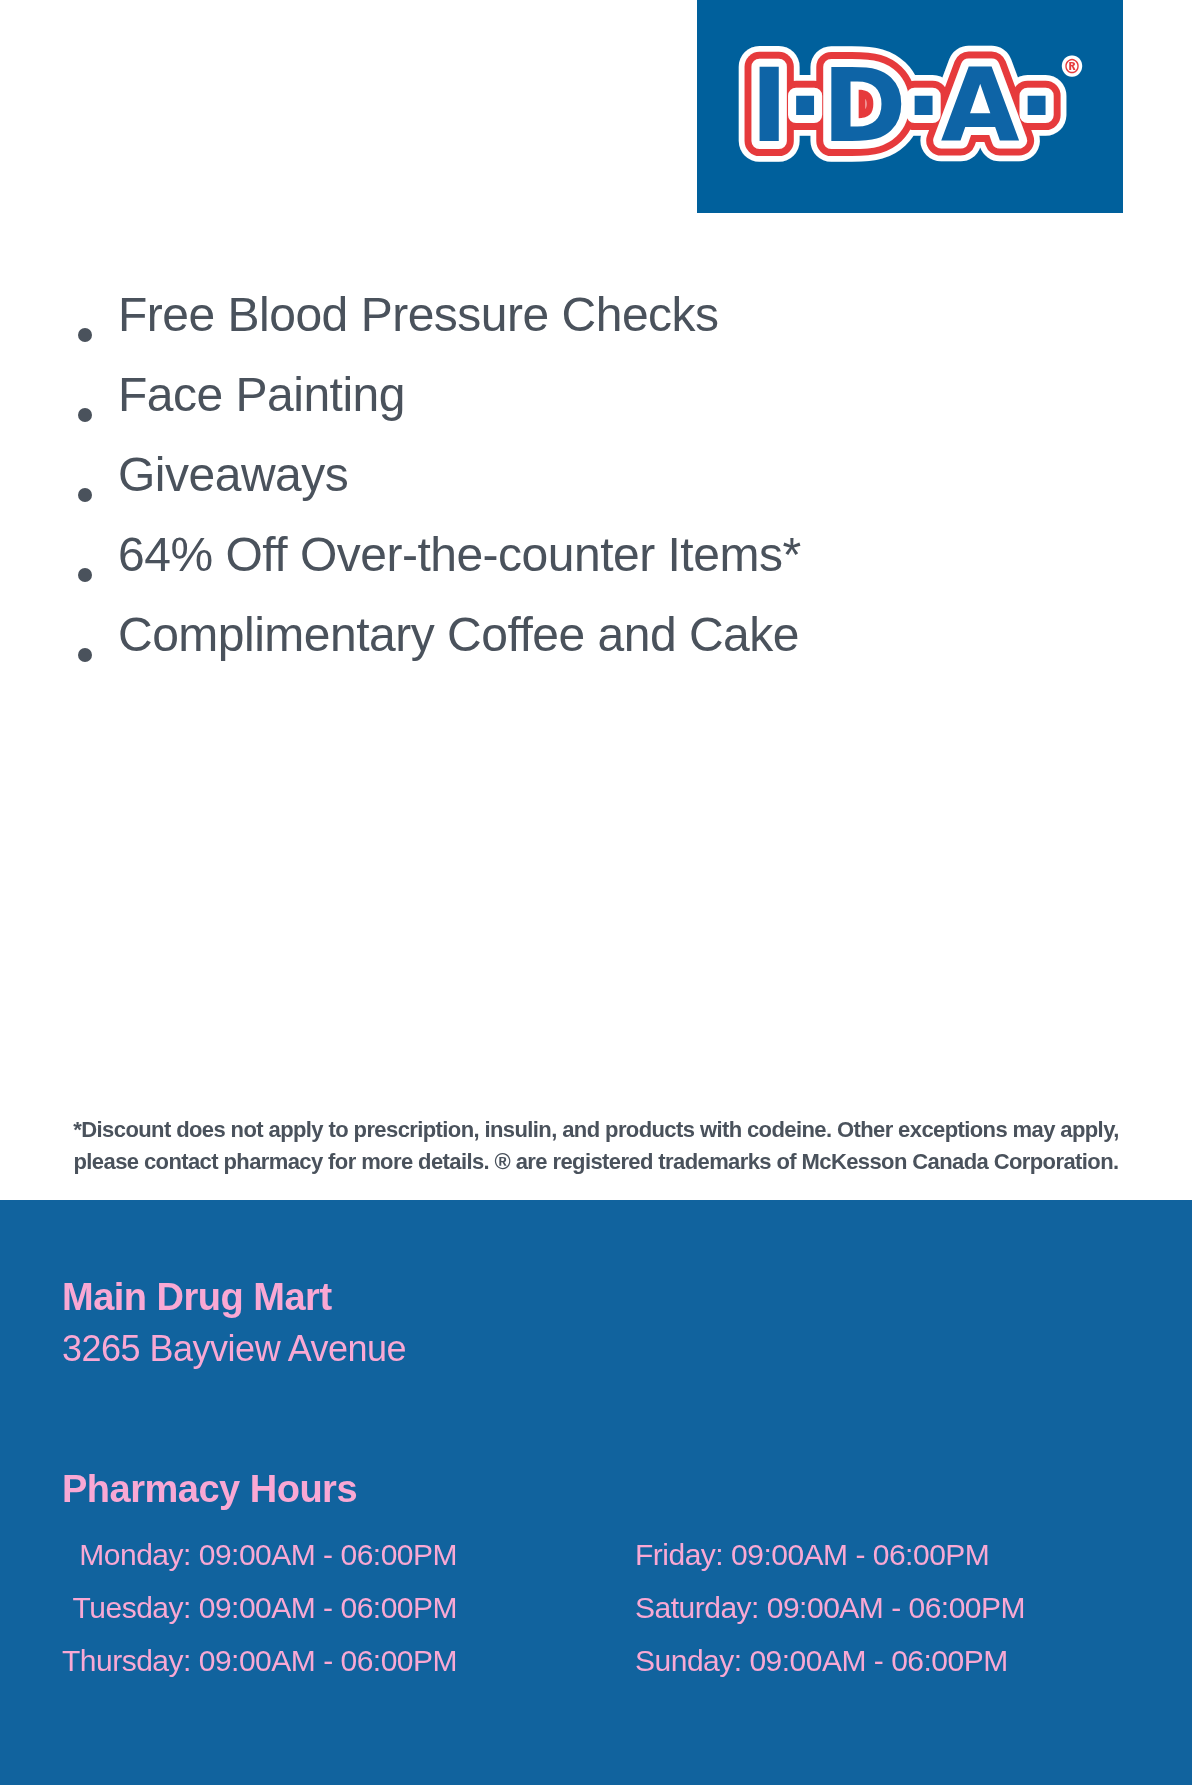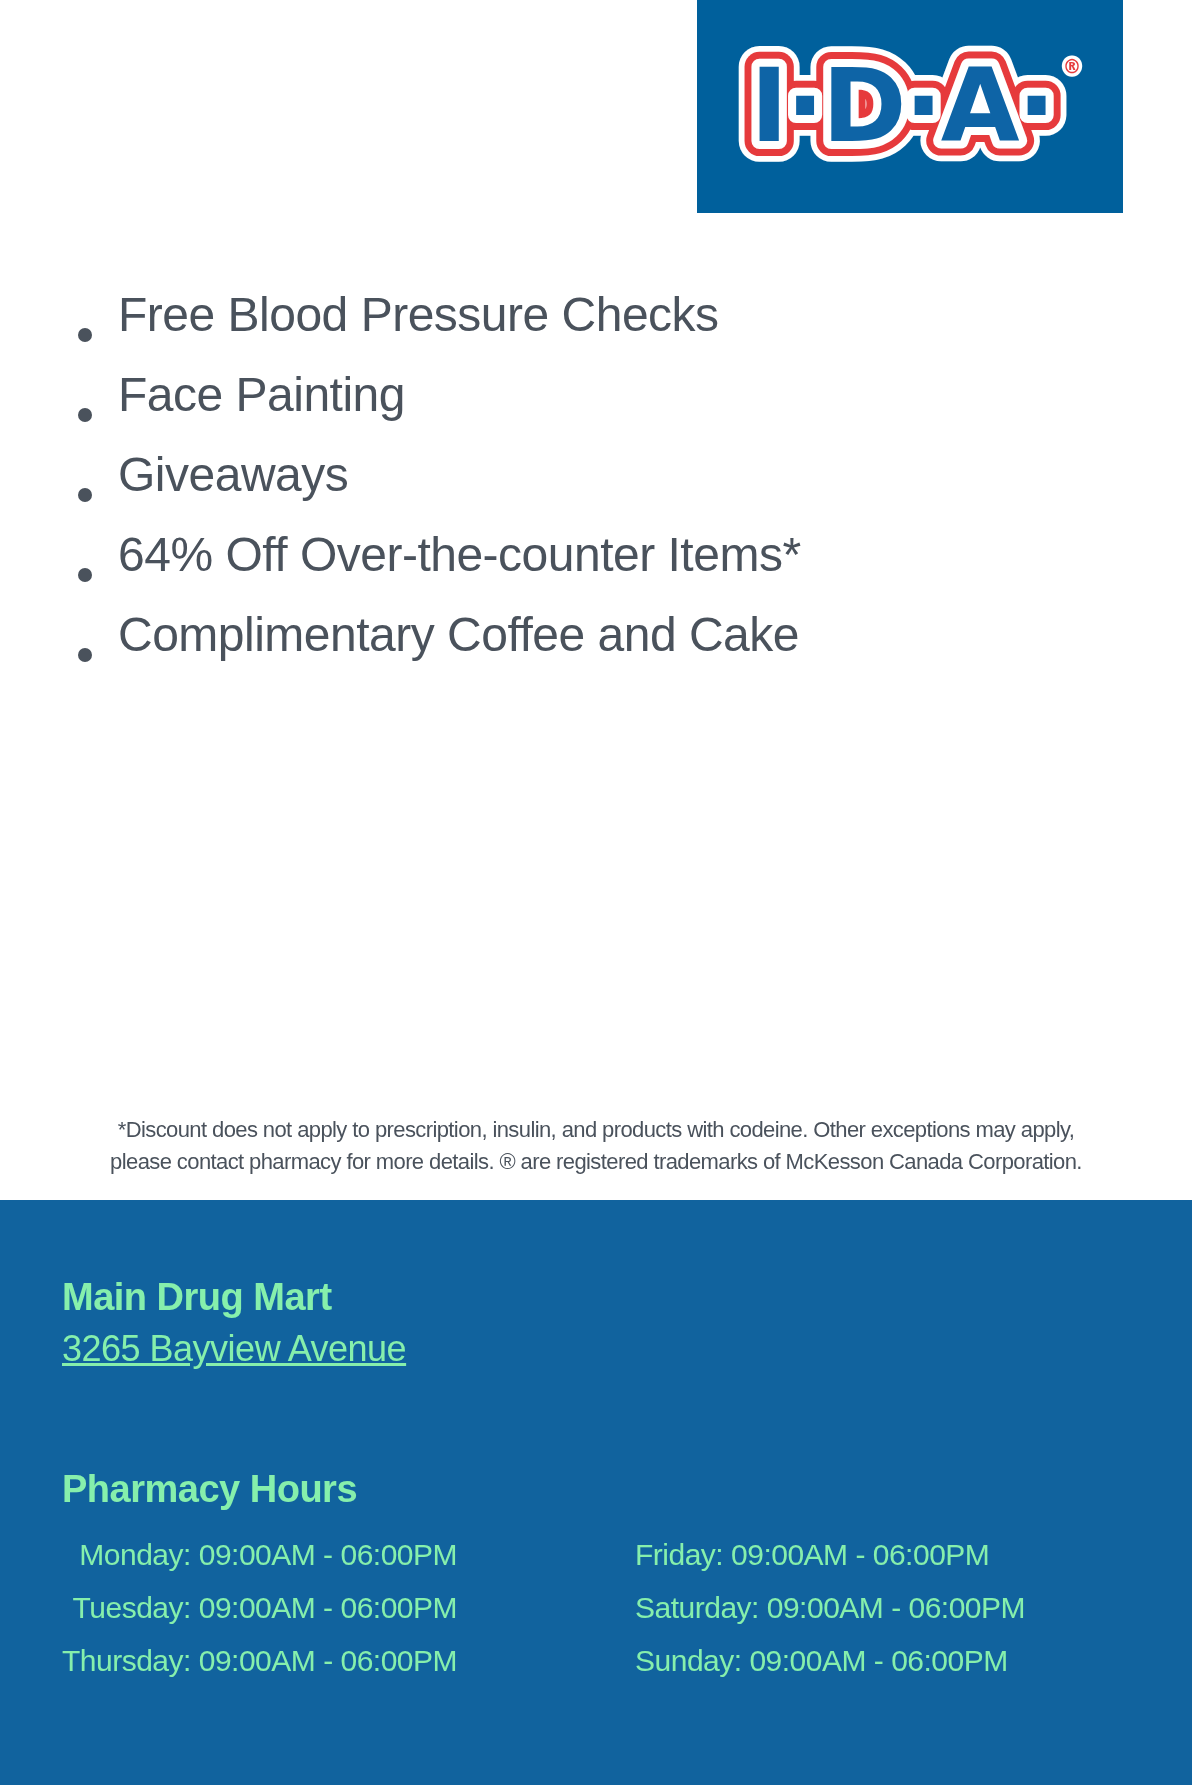--- a/index.html
+++ b/index.html
@@ -60,45 +60,44 @@
   .disclaimer {
     position: absolute;
     left: 0; top: 1114px;
     width: 1192px;
     text-align: center;
     color: #4a525c;
     font-size: 22px;
     letter-spacing: -0.6px;
     line-height: 32px;
   }
-  .disclaimer div { white-space: nowrap; }
+  .disclaimer div { white-space: nowrap; font-weight: bold; }
 
   
   .footer {
     position: absolute;
     left: 0; top: 1200px;
     width: 1192px; height: 585px;
     background: #11639e;
-    color: #86efac;
+    color: #f9a8d4;
   }
   .store-block {
     position: absolute;
     left: 62px; top: 72px; 
   }
   .store-name {
     font-size: 38px;
     font-weight: bold;
     line-height: 51px;
     letter-spacing: -0.5px;
   }
   .store-addr {
     font-size: 36px;
     line-height: 51px;
     letter-spacing: -0.5px;
-    text-decoration: underline;
   }
   .hours-title {
     position: absolute;
     left: 62px; top: 268px; 
     font-size: 38px;
     font-weight: bold;
     letter-spacing: -0.5px;
   }
   .hours-col {
     position: absolute;

